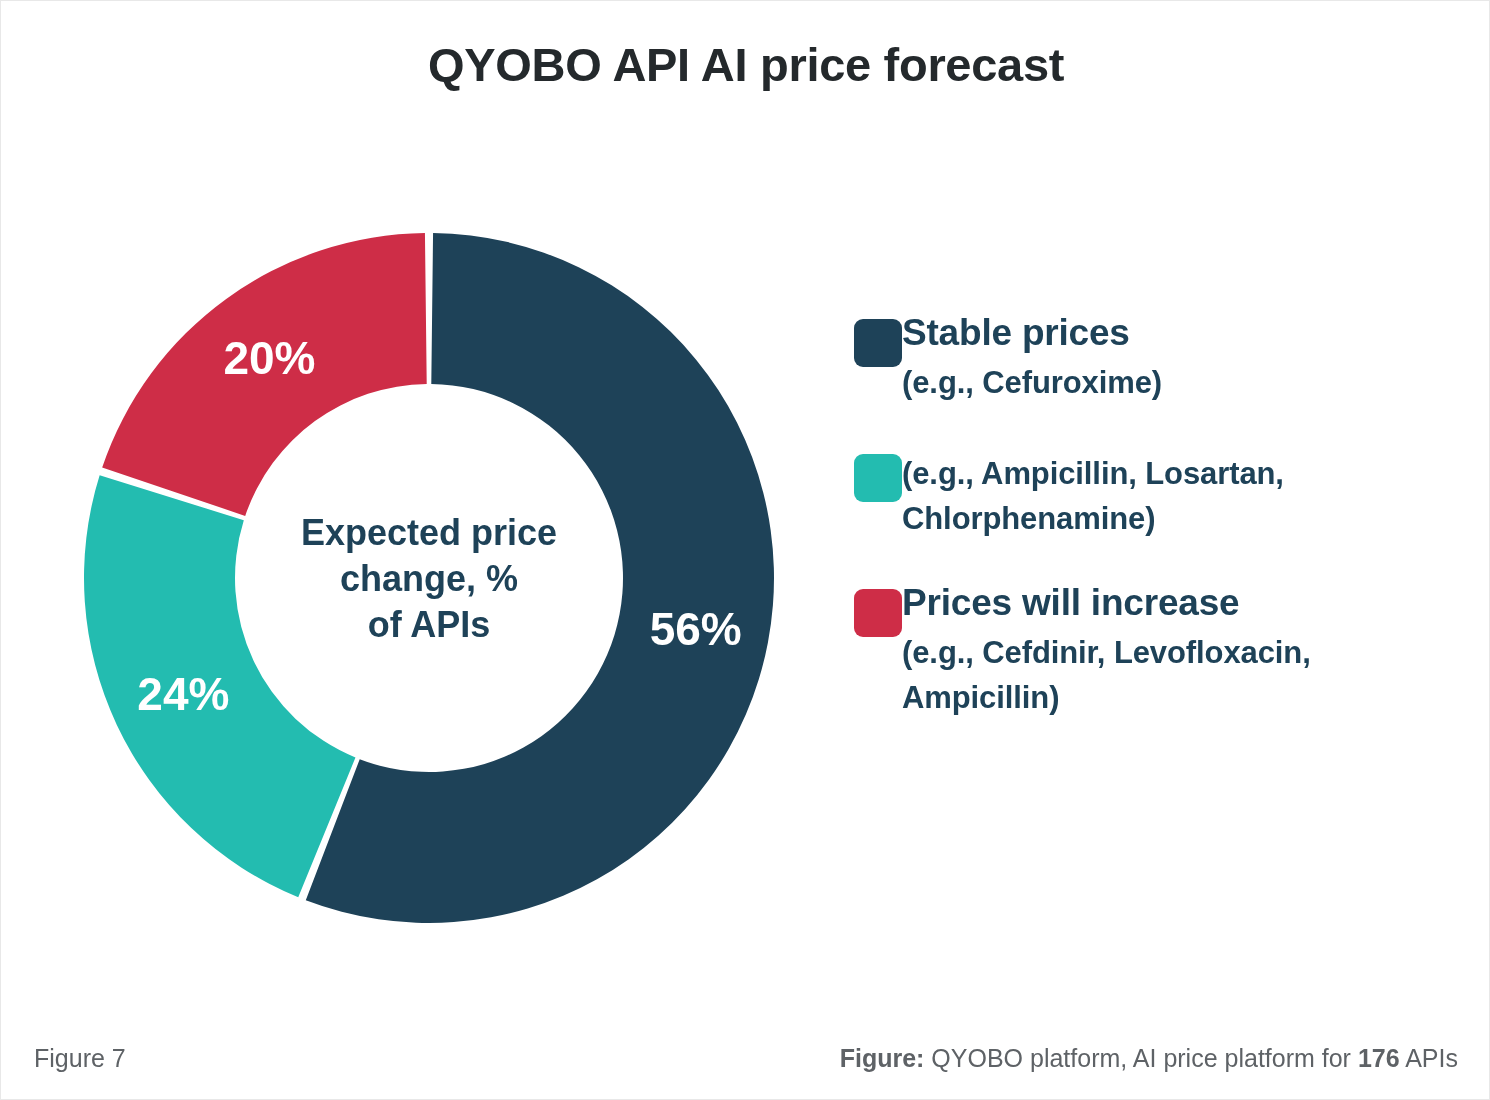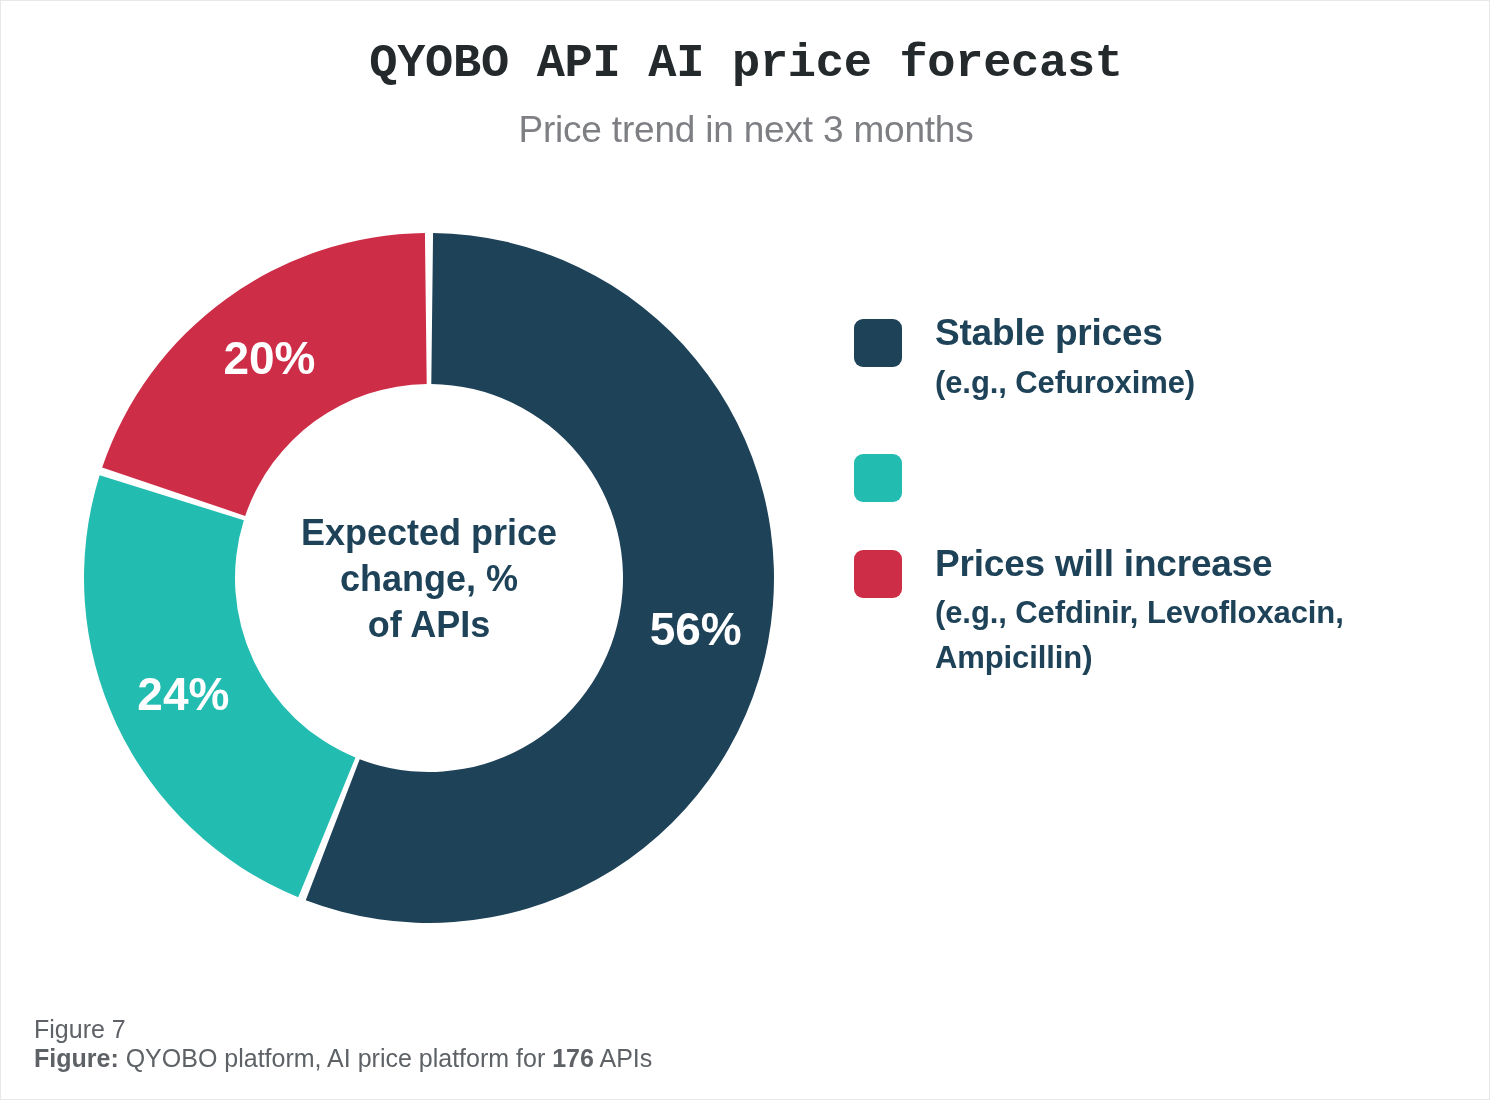--- a/index.html
+++ b/index.html
@@ -24,21 +24,20 @@
   #chart-title {
     position: absolute;
     top: 36px;
     left: 0;
     width: 1490px;
     text-align: center;
     font-size: 47px;
     font-weight: bold;
     color: #24292c;
     letter-spacing: -0.3px;
-    font-family: Liberation Mono, monospace;
   }
 
   #chart-subtitle {
     position: absolute;
     top: 108px;
     left: 0;
     width: 1490px;
     text-align: center;
     font-size: 37px;
     font-weight: normal;
@@ -87,21 +86,20 @@
 
   .legend-swatch {
     flex: 0 0 auto;
     width: 48px;
     height: 48px;
     border-radius: 9px;
     margin-top: 8px;
   }
 
   .legend-text {
-    margin-left: 33px;
   }
 
   .legend-label {
     font-size: 37px;
     font-weight: bold;
     color: #1e4258;
     line-height: 1.18;
     letter-spacing: -0.2px;
   }
 
@@ -117,21 +115,20 @@
   
   #footer {
     position: absolute;
     left: 0;
     bottom: 26px;
     width: 1490px;
     padding: 0 33px;
     display: flex;
     justify-content: space-between;
     align-items: baseline;
-    flex-direction: column;
   }
 
   #figure-number {
     font-size: 25px;
     color: #5e6266;
     font-weight: normal;
   }
 
   #source-note {
     font-size: 25px;
@@ -139,21 +136,20 @@
     font-weight: normal;
   }
   #source-note .strong { font-weight: bold; }
 </style>
 </head>
 <body>
 
 <div id="figure-root">
 
   <div id="chart-title">QYOBO API AI price forecast</div>
-  <div id="chart-subtitle">Price trend in next 3 months</div>
 
   <div id="donut-wrap">
     <svg id="donut-svg" viewBox="0 0 690 690">
       <g id="slice-group">
           <path d="M 349.0643414781784 0.02394122439631019 A 345 345 0 1 1 221.78477181333835 667.2468115325719 L 275.71375574431204 526.2054534415042 A 194 194 0 1 0 347.2854557877293 151.0134626015446 Z" fill="#1e4258"></path>
           <path d="M 214.22691353927695 664.2544437553473 A 345 345 0 0 1 15.652320747942042 242.26195363311817 L 159.8015948553645 287.2284608835505 A 194 194 0 0 0 271.463829642376 524.5227886624273 Z" fill="#23bcb0"></path>
           <path d="M 18.16422192334238 234.5311167385774 A 345 345 0 0 1 340.93565852182155 0.02394122439631019 L 342.71454421227065 151.0134626015446 A 194 194 0 0 0 161.21408421196645 282.8812656443015 Z" fill="#ce2d47"></path>
         </g>
       <g id="slice-label-group">
           <text class="slice-label" x="611.6909885728389" y="395.87402691002427" text-anchor="middle" dominant-baseline="central">56%</text>
@@ -173,20 +169,21 @@
       <div class="legend-swatch" style="background: rgb(30, 66, 88);"></div>
       <div class="legend-text">
         <div class="legend-label">Stable prices</div>
         <div class="legend-sub">(e.g., Cefuroxime)</div>
       </div>
     </div>
 
     <div class="legend-item">
       <div class="legend-swatch" style="background: rgb(35, 188, 176);"></div>
       <div class="legend-text">
+        <div class="legend-sub">(e.g., Ampicillin, Losartan, Chlorphenamine)</div>
       </div>
     </div>
 
     <div class="legend-item">
       <div class="legend-swatch" style="background: rgb(206, 45, 71);"></div>
       <div class="legend-text">
         <div class="legend-label">Prices will increase</div>
         <div class="legend-sub">(e.g., Cefdinir, Levofloxacin, Ampicillin)</div>
       </div>
     </div>

